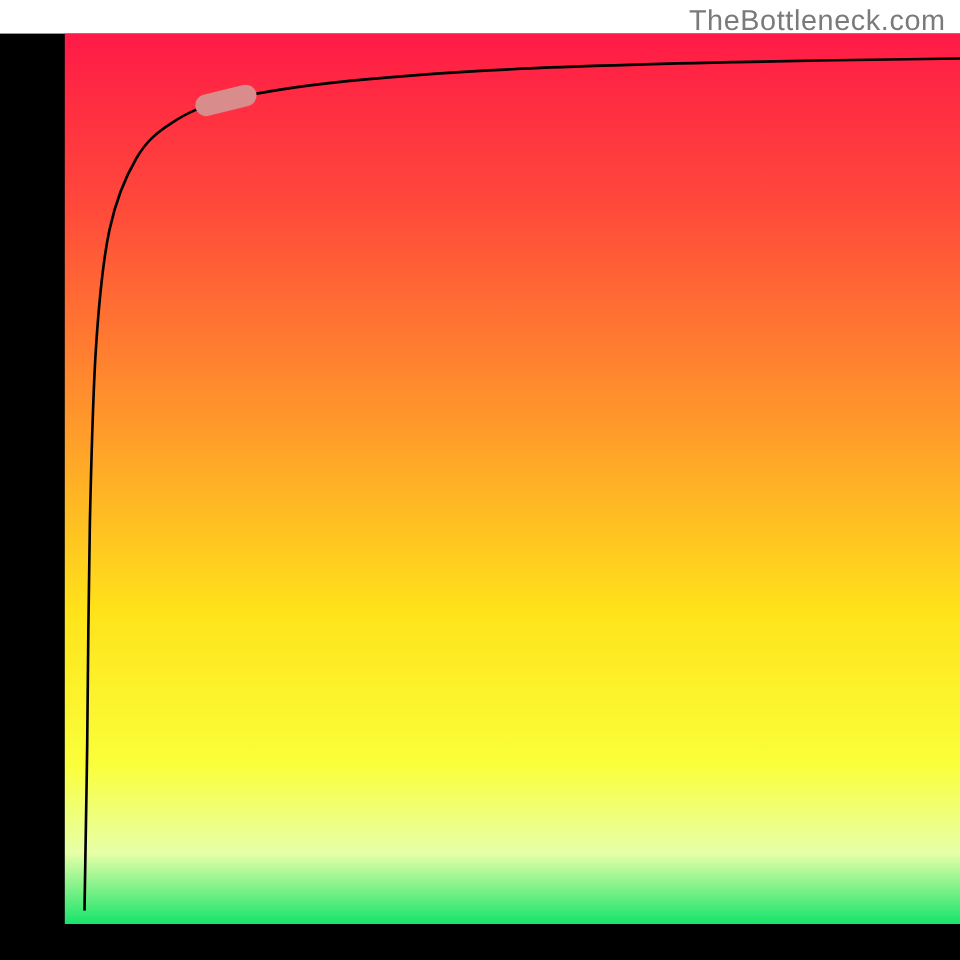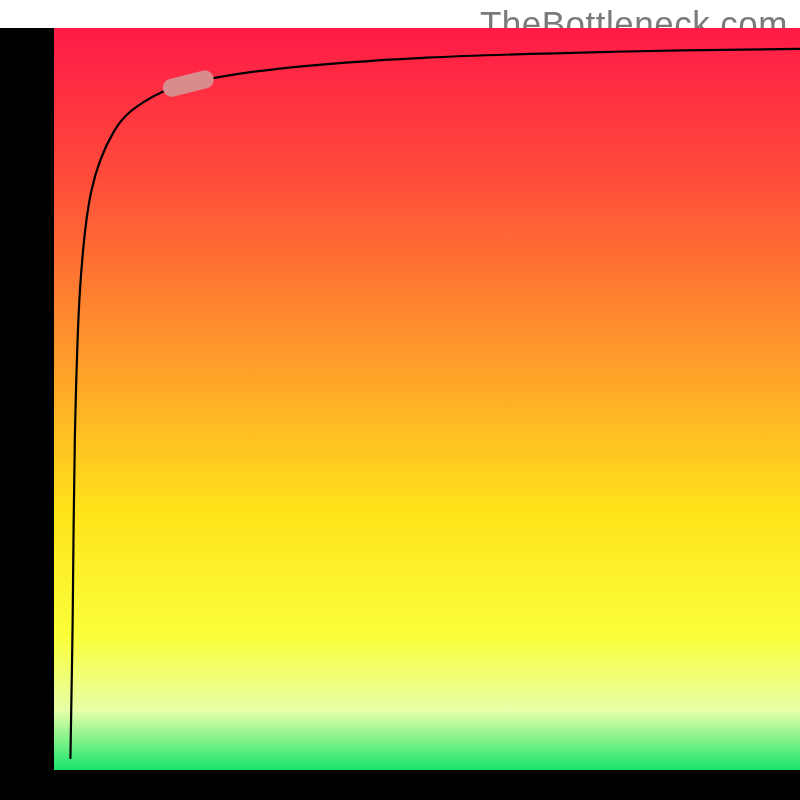--- a/index.html
+++ b/index.html
@@ -13,21 +13,21 @@
   }
   .frame {
     position: relative;
     width: 800px;
     height: 800px;
   }
   .attribution {
     position: absolute;
     top: 4px;
     right: 12px;
-    font-size: 35px;
+    font-size: 24px;
     color: #7a7a7a;
     letter-spacing: 0.5px;
     user-select: none;
   }
   svg {
     position: absolute;
     left: 0;
     top: 0;
   }
 </style>

